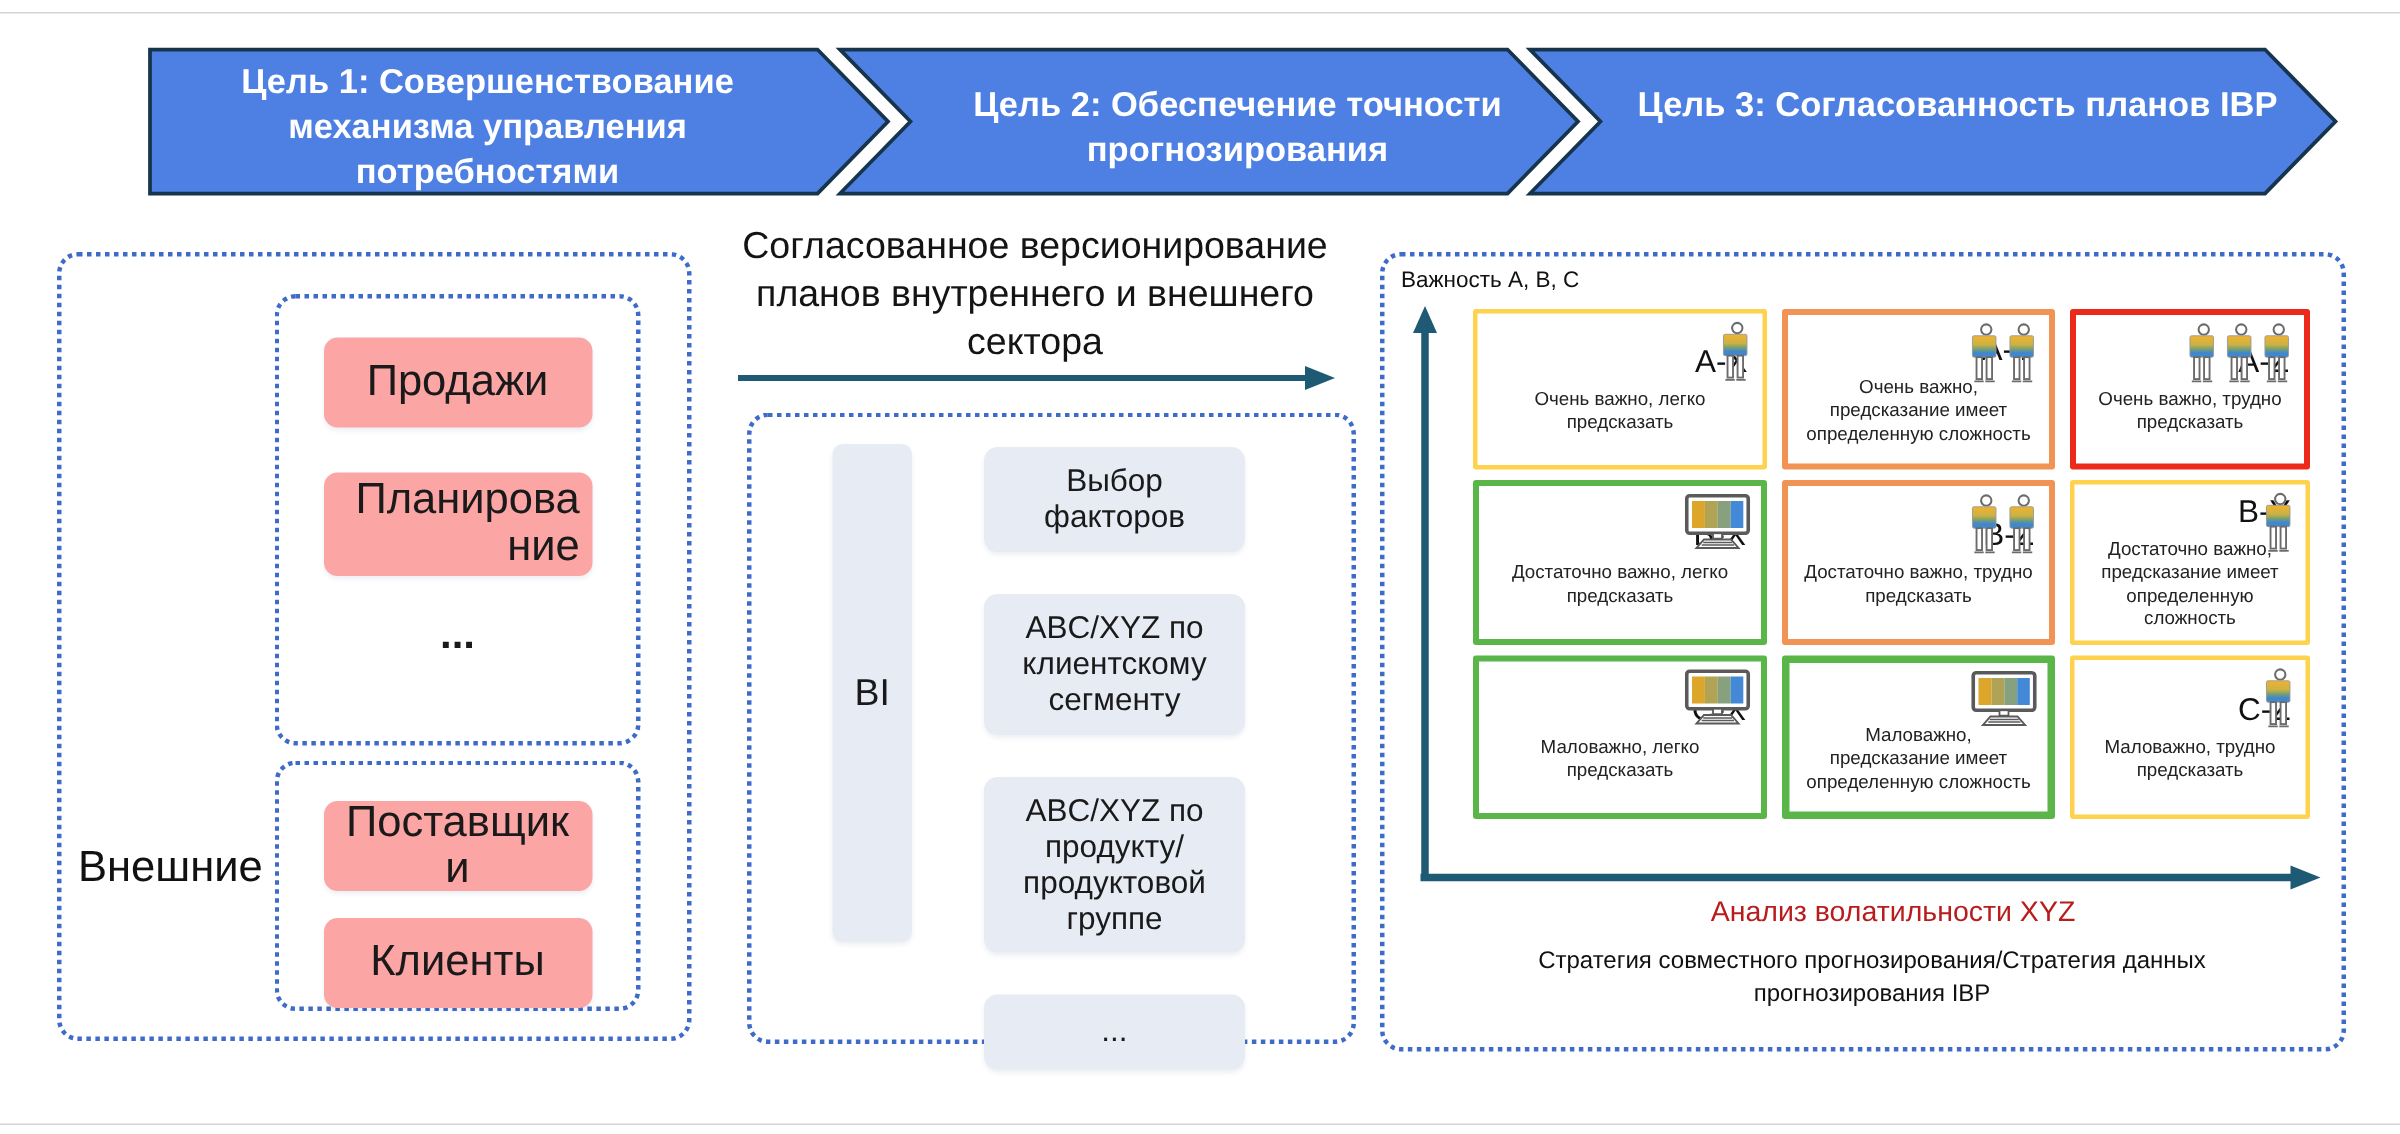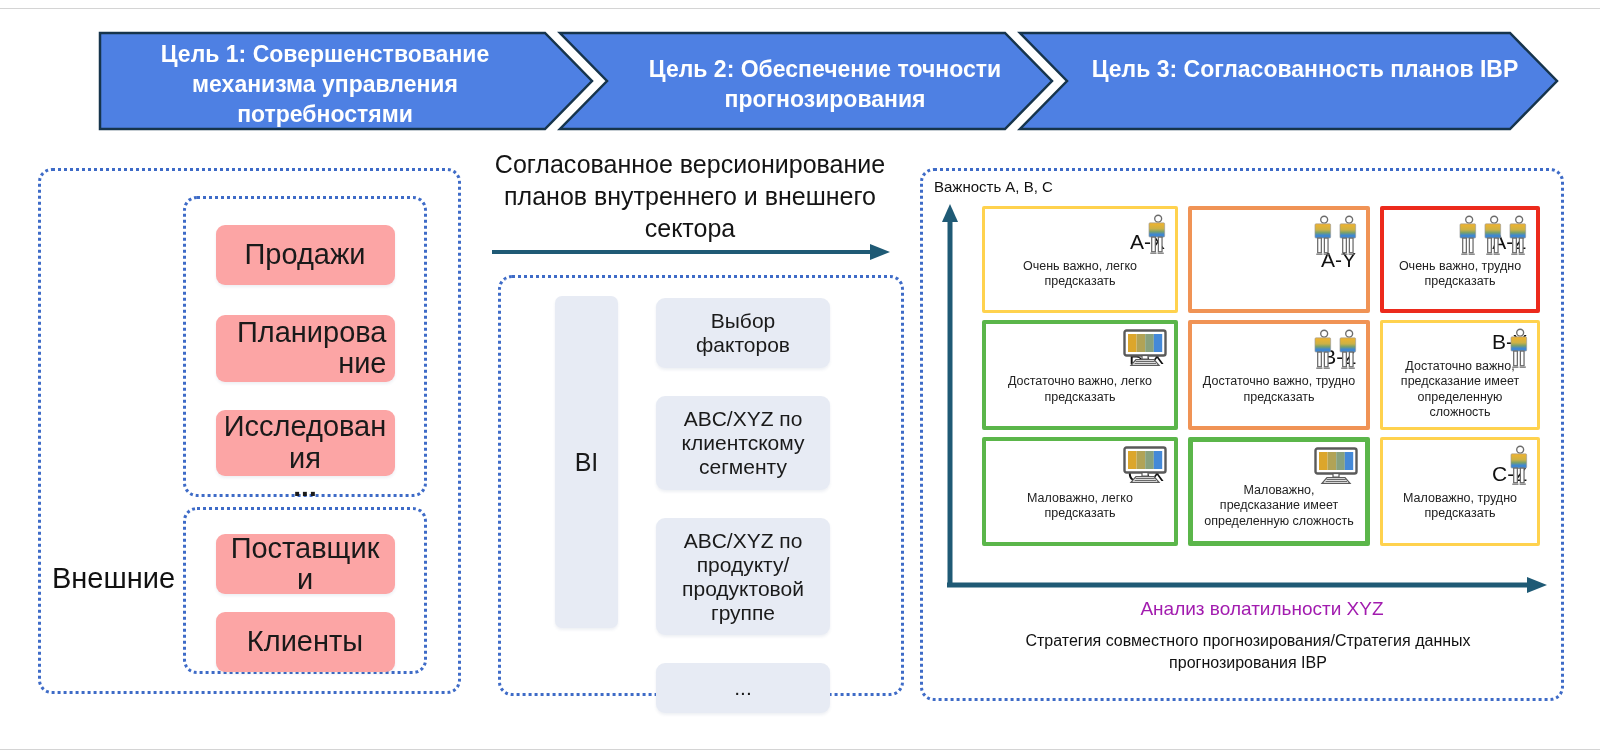--- a/index.html
+++ b/index.html
@@ -21,39 +21,39 @@
 
   .item-box{width:179px;min-height:60px;background:#fca5a5;border-radius:9px;
     display:flex;align-items:center;justify-content:center;text-align:center;
     font-size:29px;line-height:1.08;padding:3px 8px;box-sizing:border-box;
     overflow-wrap:break-word;word-break:break-word;box-shadow:0 2px 3px rgba(40,60,110,0.08);}
   .inner-col{display:flex;flex-direction:column;align-items:center;}
   .dots-item{font-size:28px;font-weight:bold;line-height:0.5;margin-top:4px;}
 
   .mid-title{position:absolute;left:478px;top:148px;width:424px;text-align:center;
     font-size:25px;line-height:1.28;color:#141414;}
-  .bi-bar{position:absolute;left:54px;top:18px;width:63px;height:332px;background:#E7EBF4;
+  .bi-bar{position:absolute;left:54px;top:18px;width:53px;height:332px;background:#E7EBF4;
     border-radius:7px;display:flex;align-items:center;justify-content:center;font-size:25px;
     box-shadow:0 2px 3px rgba(40,60,110,0.08);}
   .mid-items{position:absolute;left:155px;top:20px;width:174px;display:flex;flex-direction:column;gap:28px;}
   .mid-box{width:174px;background:#E7EBF4;border-radius:9px;display:flex;align-items:center;justify-content:center;
     text-align:center;font-size:21px;line-height:1.14;padding:11px 22px;box-sizing:border-box;min-height:50px;
     overflow-wrap:break-word;word-break:break-word;box-shadow:0 2px 3px rgba(40,60,110,0.08);}
 
   
   .y-axis-label{position:absolute;left:934px;top:178px;font-size:15px;color:#111;}
   .matrix-grid{position:absolute;left:982px;top:206px;display:grid;
     grid-template-columns:196px 182px 160px;grid-template-rows:107px 110px 109px;column-gap:10px;row-gap:7px;}
   .matrix-cell{position:relative;background:#ffffff;border:3px solid #cccccc;border-radius:2px;
     display:flex;flex-direction:column;align-items:flex-end;justify-content:center;gap:5px;
     padding:4px 10px;box-sizing:border-box;text-align:center;}
   .cell-title{font-size:21px;color:#111;}
   .cell-desc{font-size:12.5px;line-height:1.22;color:#222;}
   .cell-icons{position:absolute;top:5px;right:7px;display:flex;gap:2px;align-items:flex-start;}
-  .x-axis-label{position:absolute;left:982px;top:598px;width:560px;text-align:center;font-size:19px;color:#a21caf;}
+  .x-axis-label{position:absolute;left:982px;top:598px;width:560px;text-align:center;font-size:19px;color:#b91c1c;}
   .matrix-footer{position:absolute;left:968px;top:630px;width:560px;text-align:center;font-size:16px;line-height:1.35;color:#111;}
 
   .overlay-svg{position:absolute;left:0;top:0;pointer-events:none;}
   .flow-line{stroke:#1F5A75;fill:none;}
   .flow-head{fill:#1F5A75;stroke:none;}
 </style>
 </head>
 <body>
 
 <div class="slide">
@@ -100,21 +100,20 @@
   <div class="goal-label" style="left:130px;top:40px;width:390px;">Цель 1: Совершенствование механизма управления потребностями</div>
   <div class="goal-label" style="left:625px;top:55px;width:400px;">Цель 2: Обеспечение точности прогнозирования</div>
   <div class="goal-label" style="left:1090px;top:55px;width:430px;">Цель 3: Согласованность планов IBP</div>
 
   <div class="dotted" style="left: 38px; top: 168px; width: 417px; height: 520px; border-color: rgb(62, 107, 199);"></div>
   <div class="side-label" style="left:52px;top:560px;width:128px;">Внешние</div>
 
   <div class="dotted inner-col" style="left: 183px; top: 196px; width: 244px; height: 301px; padding-top: 26px; box-sizing: border-box; border-color: rgb(62, 107, 199);">
     <div class="item-box" style="margin-bottom:30px;">Продажи</div>
     <div class="item-box" style="margin-bottom:28px;text-align:right;">Планирование</div>
-    <div class="item-box">Исследования</div>
     <div class="dots-item">...</div>
   </div>
 
   <div class="dotted inner-col" style="left: 183px; top: 507px; width: 244px; height: 167px; padding-top: 24px; box-sizing: border-box; border-color: rgb(62, 107, 199);">
     <div class="item-box" style="margin-bottom:18px;">Поставщики</div>
     <div class="item-box">Клиенты</div>
   </div>
 
   <div class="mid-title">Согласованное версионирование планов внутреннего и внешнего сектора</div>
 
@@ -148,20 +147,21 @@
     <div class="matrix-cell" style="border-color: rgb(240, 147, 85); border-width: 4px;">
       <div class="cell-icons">
         <svg width="23" height="42">
             <use href="#icon-person"></use>
           </svg>
         <svg width="23" height="42">
             <use href="#icon-person"></use>
           </svg>
       </div>
       <div class="cell-title">A-Y</div>
+      <div class="cell-desc">Очень важно, предсказание имеет определенную сложность</div>
     </div>
 
     <div class="matrix-cell" style="border-color: rgb(236, 42, 28); border-width: 4px;">
       <div class="cell-icons">
         <svg width="23" height="42">
             <use href="#icon-person"></use>
           </svg>
         <svg width="23" height="42">
             <use href="#icon-person"></use>
           </svg>

